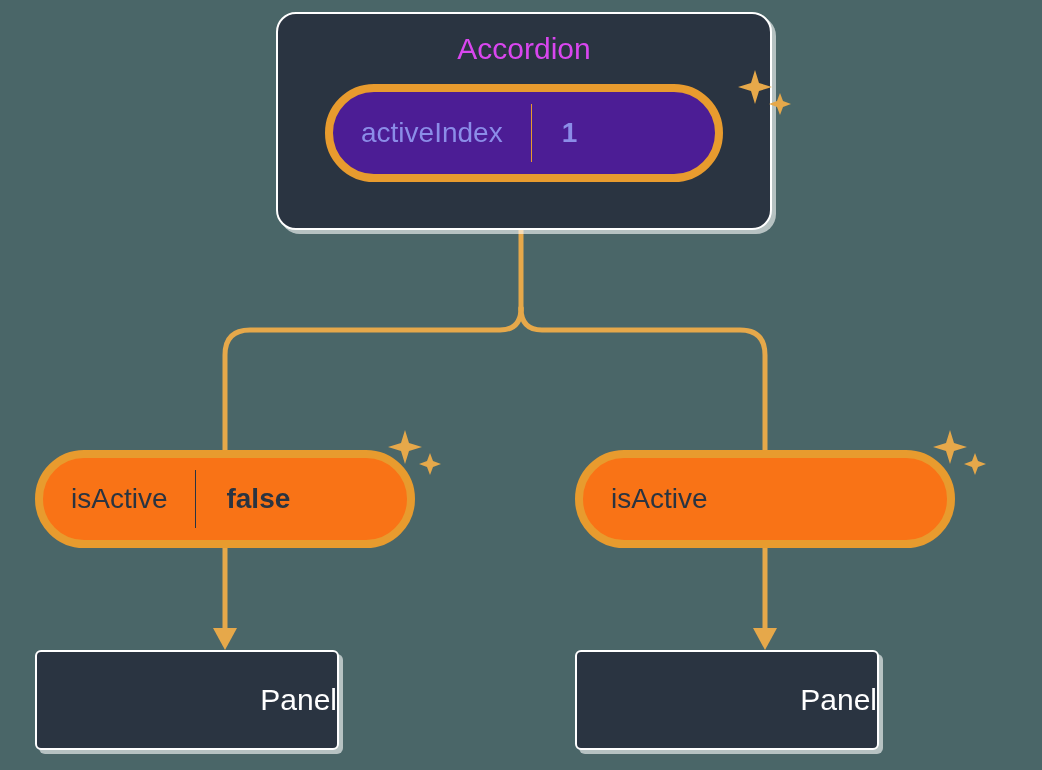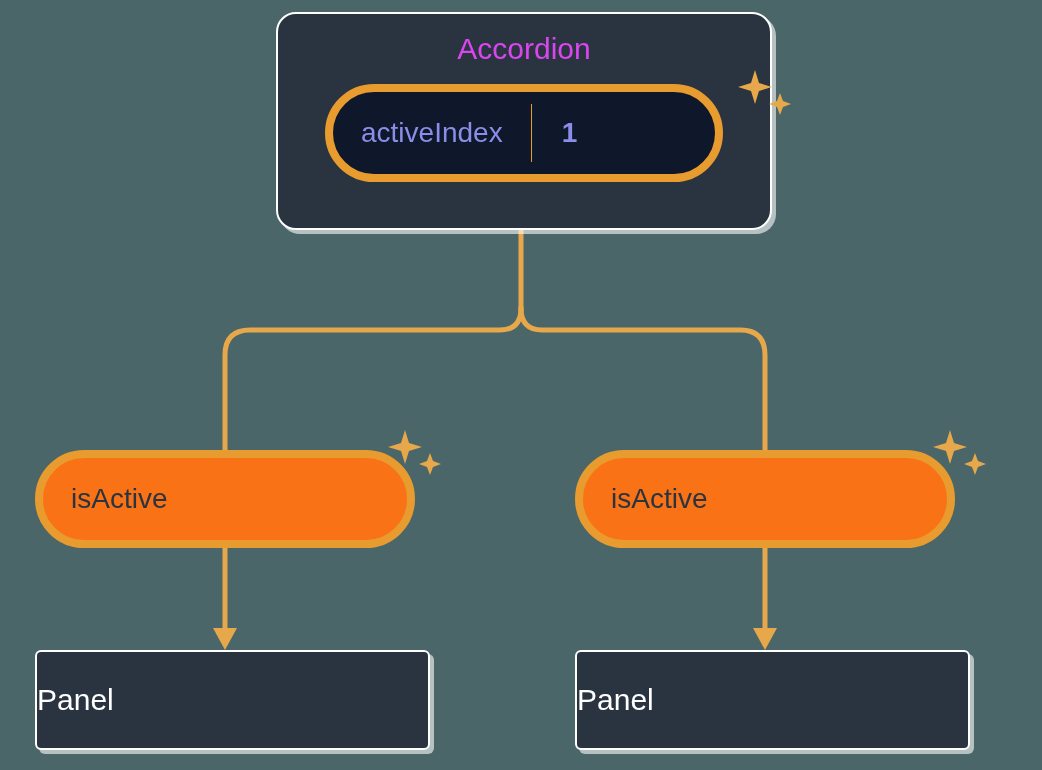--- a/index.html
+++ b/index.html
@@ -37,21 +37,21 @@
     }
     .state-pill {
       position: relative;
       display: flex;
       align-items: center;
       border-radius: 999px;
       border: 8px solid #e89b2e;
       background: #2a3441;
       height: 98px;
     }
-    .state-pill.dark { background: #0f172a; }
+    .state-pill.dark { background: #4c1d95; }
     .state-pill.light { background: #f97316; }
     .pill-inner {
       display: flex;
       width: 100%;
       height: 100%;
       align-items: center;
     }
     .pill-label {
       flex: 0 0 auto;
       padding: 0 28px;
@@ -70,28 +70,28 @@
       display: flex;
       align-items: center;
     }
     .pill-value.dark-text { color: #2a3441; border-left: 1px solid #2a3441; }
     .accordion-pill {
       margin: 0 auto;
       width: 398px;
     }
     .panel-box {
       position: absolute;
-      width: 395px;
+      width: 304px;
       height: 100px;
       background: #2a3441;
       border: 2px solid #fff;
       border-radius: 6px;
       display: flex;
       align-items: center;
-      justify-content: flex-start;
+      justify-content: flex-end;
       box-shadow: 4px 4px 0 rgba(255,255,255,0.6);
     }
     .panel-label {
       color: #fff;
       font-size: 30px;
       font-weight: 400;
     }
     .panel-left { top: 650px; left: 35px; }
     .panel-right { top: 650px; left: 575px; }
     .child-pill-left {
@@ -150,20 +150,21 @@
   </div>
 
   <svg class="sparkle" style="top:65px; left:735px;" width="70" height="70">
     <path d="M20 5 L24 18 L37 22 L24 26 L20 39 L16 26 L3 22 L16 18 Z" fill="#e6a84a"></path>
     <path d="M45 28 L48 36 L56 39 L48 42 L45 50 L42 42 L34 39 L42 36 Z" fill="#e6a84a"></path>
   </svg>
 
   <div class="state-pill light child-pill-left">
     <div class="pill-inner">
       <div class="pill-label dark-text">isActive</div>
+      <div class="pill-value dark-text">false</div>
     </div>
   </div>
   <svg class="sparkle" style="top:425px; left:385px;" width="70" height="70">
     <path d="M20 5 L24 18 L37 22 L24 26 L20 39 L16 26 L3 22 L16 18 Z" fill="#e6a84a"></path>
     <path d="M45 28 L48 36 L56 39 L48 42 L45 50 L42 42 L34 39 L42 36 Z" fill="#e6a84a"></path>
   </svg>
 
   <div class="state-pill light child-pill-right">
     <div class="pill-inner">
       <div class="pill-label dark-text">isActive</div>

